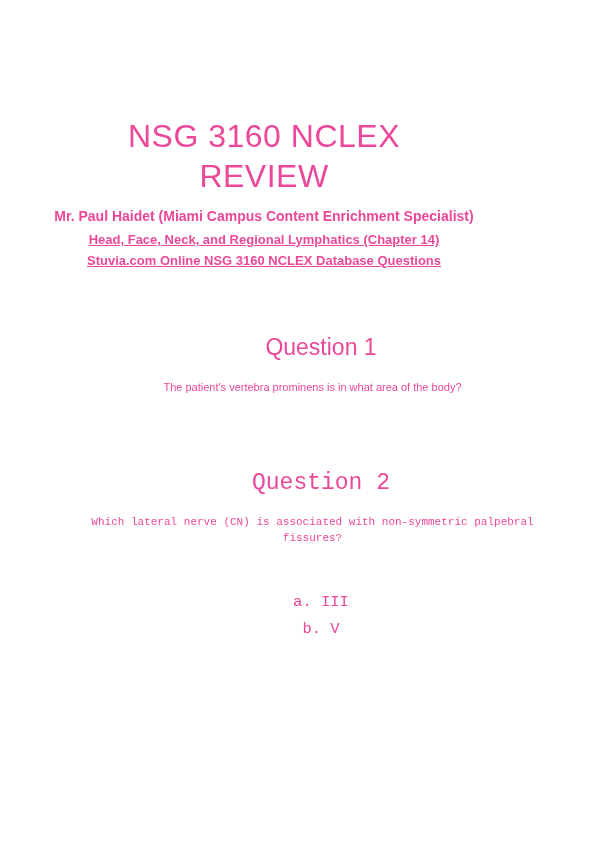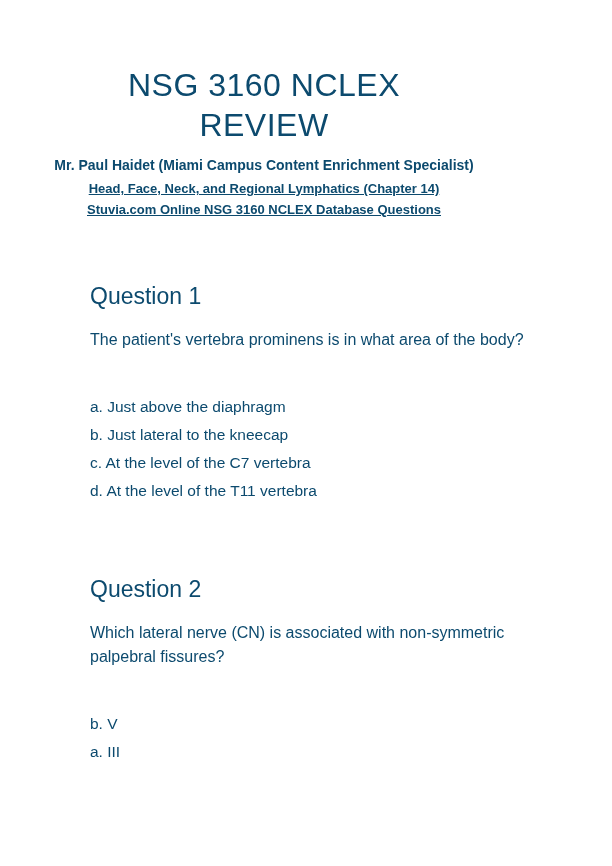--- a/index.html
+++ b/index.html
@@ -5,24 +5,24 @@
   html, body {
     margin: 0;
     padding: 0;
     background: #ffffff;
   }
   .page {
     position: relative;
     width: 612px;
     height: 866px;
     background: #ffffff;
-    color: #0c4a6e;
+    color: #ec4899;
     font-family: "Liberation Sans", sans-serif;
     box-sizing: border-box;
-    padding-top: 65px;
+    padding-top: 116px;
     overflow: hidden;
   }
   .header {
     margin-right: 84px;
     text-align: center;
   }
   .doc-title {
     font-size: 32px;
     font-weight: 400;
     line-height: 1.25;
@@ -36,34 +36,36 @@
     margin: 0 0 8px 0;
   }
   .bold-line {
     font-size: 13px;
     font-weight: 700;
     margin: 0 0 6px 0;
     text-decoration: underline;
   }
   .content {
     margin: 66px 60px 0 90px;
+    text-align: center;
   }
   .question-block {
     margin-bottom: 0;
   }
   .question-block + .question-block {
     margin-top: 74px;
+    font-family: Liberation Mono, monospace;
   }
   .question-heading {
     font-size: 23px;
     font-weight: 400;
     margin: 0 0 18px 0;
   }
   .question-text {
-    font-size: 16px;
+    font-size: 11px;
     line-height: 1.5;
     max-width: 445px;
     margin: 0;
   }
   .options {
     list-style: none;
     margin: 44px 0 0 0;
     padding: 0;
   }
   .options li {
@@ -82,32 +84,26 @@
     <p class="author-line">Mr. Paul Haidet (Miami Campus Content Enrichment Specialist)</p>
     <p class="bold-line">Head, Face, Neck, and Regional Lymphatics (Chapter 14)</p>
     <p class="bold-line">Stuvia.com Online NSG 3160 NCLEX Database Questions</p>
   </div>
 
   <div class="content">
 
     <section class="question-block">
       <h2 class="question-heading">Question 1</h2>
       <p class="question-text">The patient's vertebra prominens is in what area of the body?</p>
-      <ul class="options">
-        <li>a. Just above the diaphragm</li>
-        <li>b. Just lateral to the kneecap</li>
-        <li>c. At the level of the C7 vertebra</li>
-        <li>d. At the level of the T11 vertebra</li>
-      </ul>
     </section>
 
     <section class="question-block">
       <h2 class="question-heading">Question 2</h2>
       <p class="question-text">Which lateral nerve (CN) is associated with non-symmetric palpebral fissures?</p>
       <ul class="options">
+        <li>a. III</li>
         <li>b. V</li>
-        <li>a. III</li>
       </ul>
     </section>
 
   </div>
 
 </div>
 
 </body></html>

